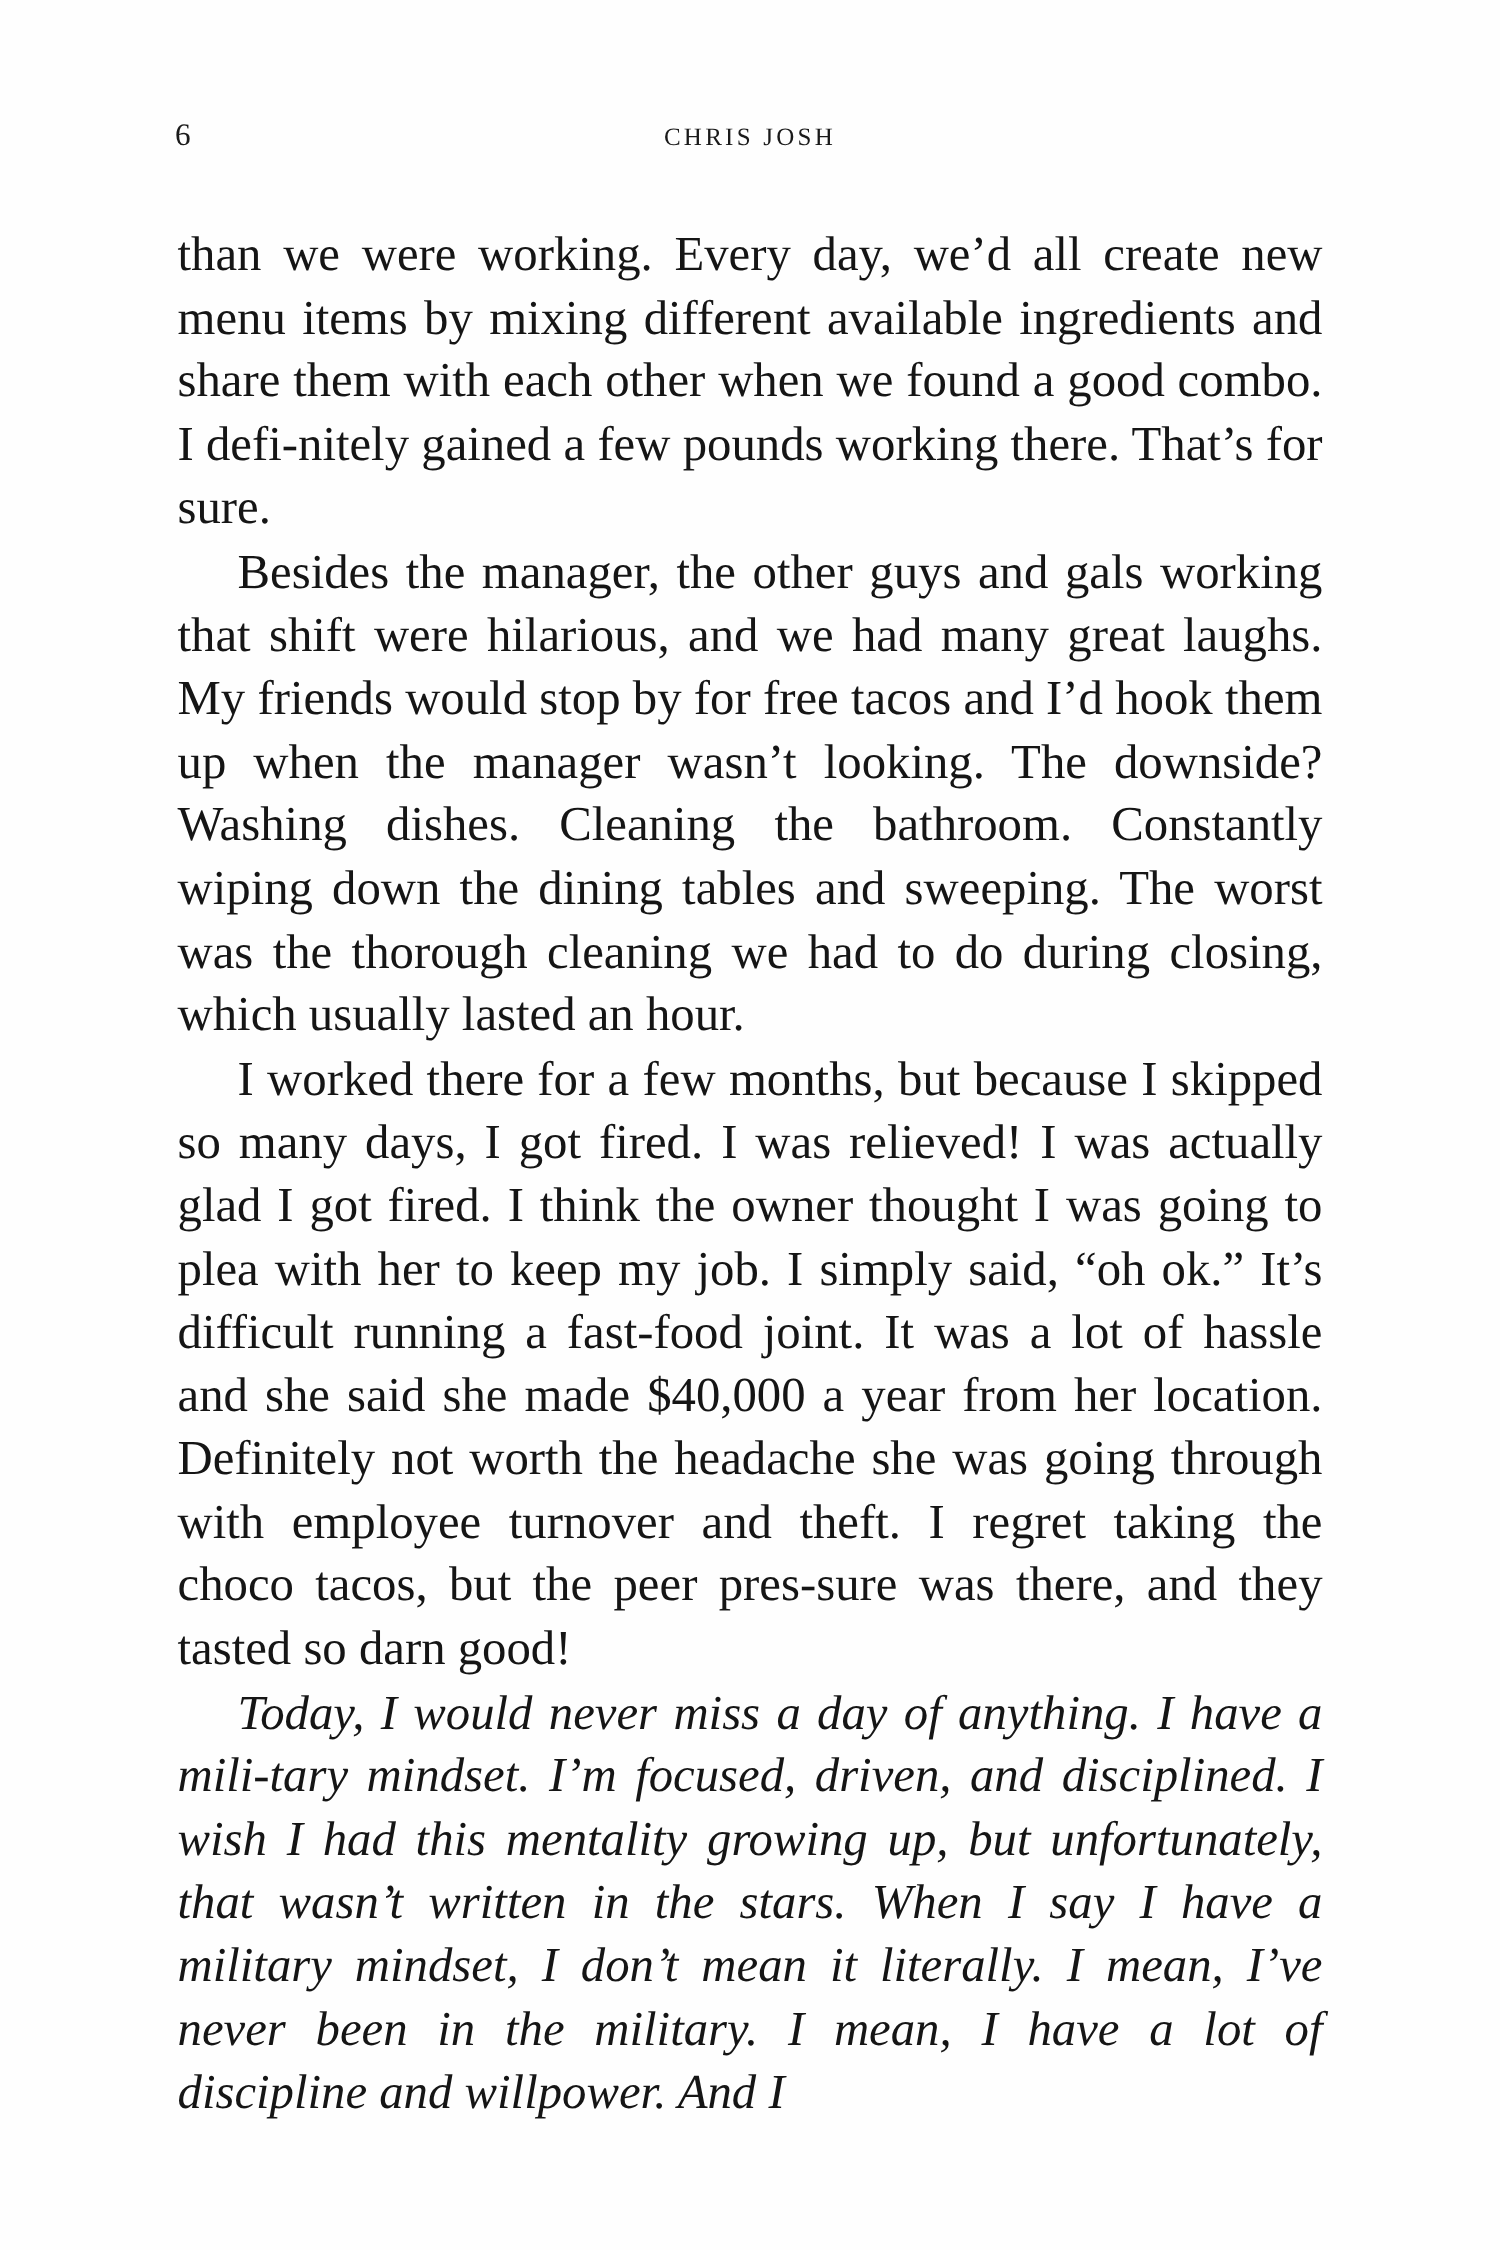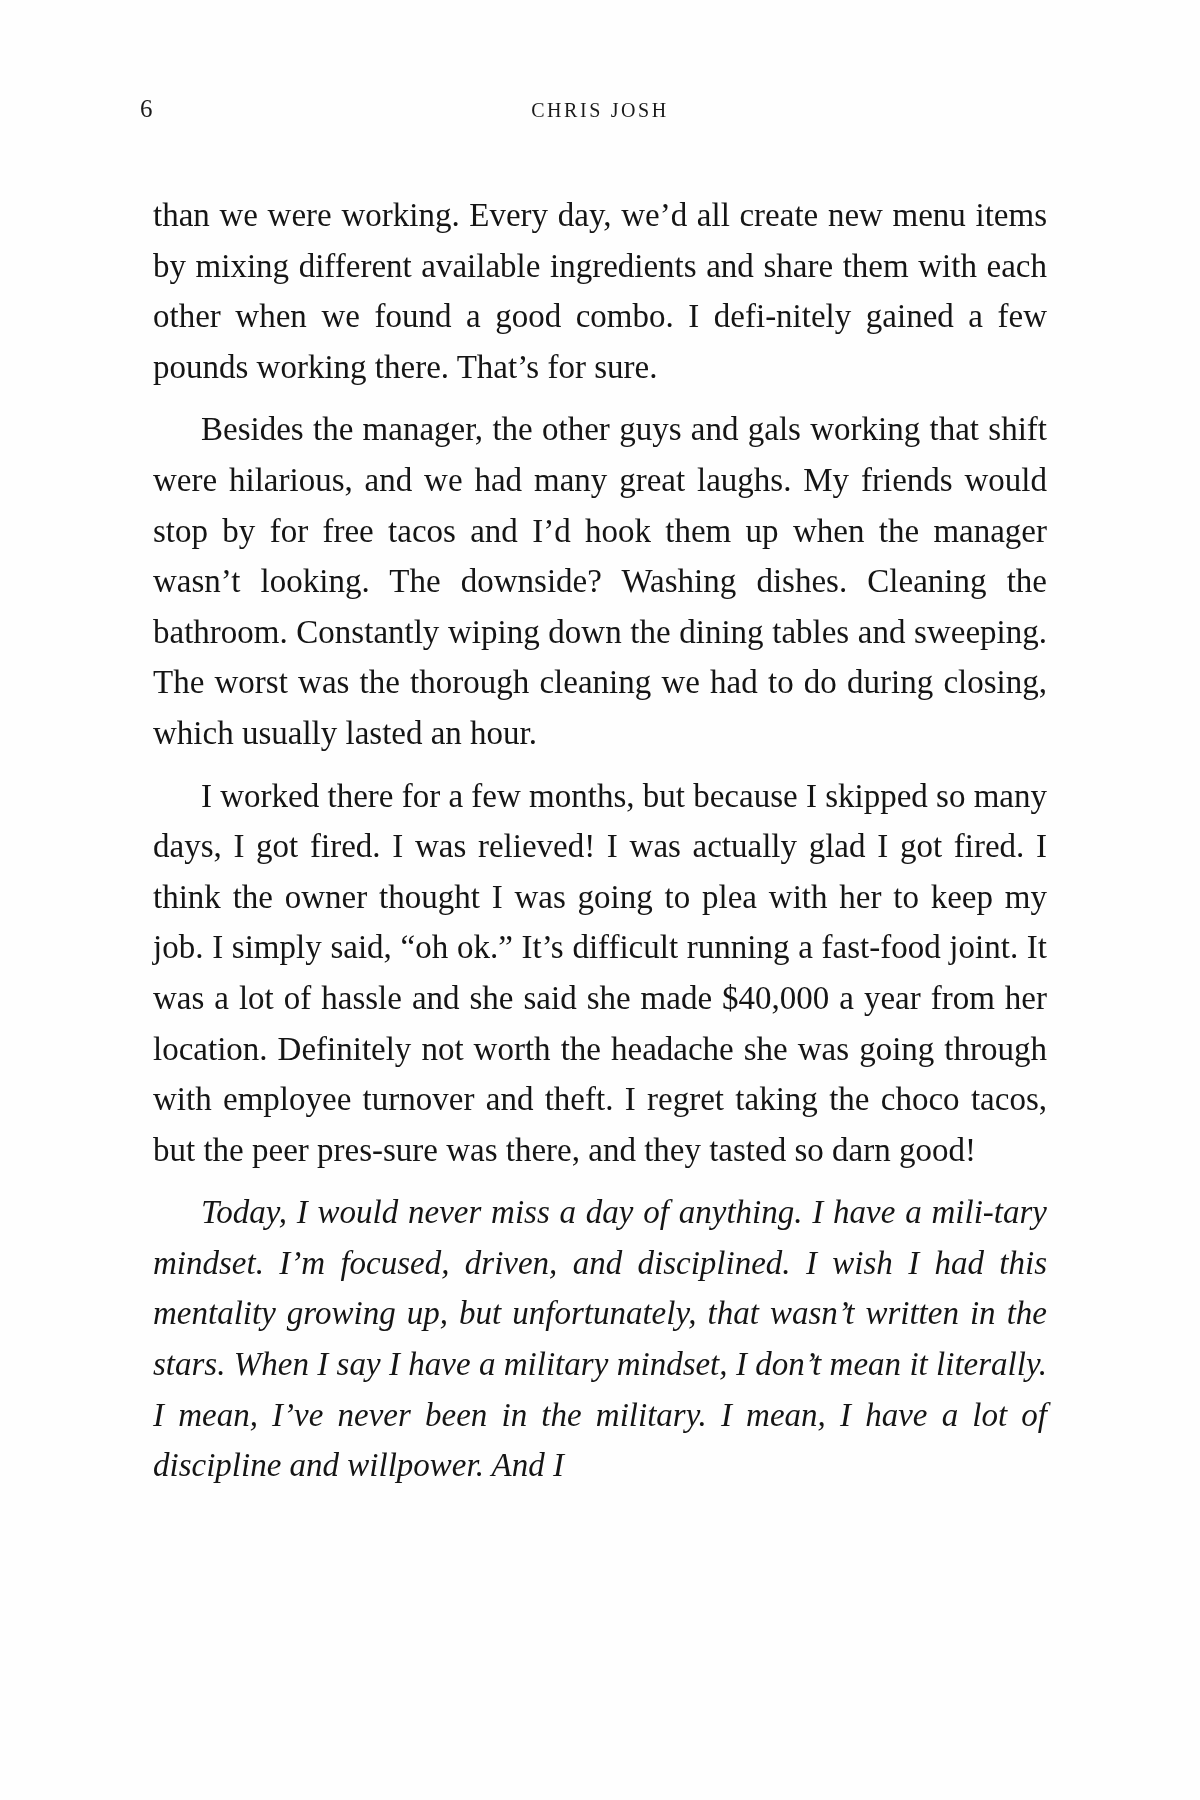--- a/index.html
+++ b/index.html
@@ -50,22 +50,22 @@
     color: #1a1a1a;
     text-transform: uppercase;
   }
   .body-col {
     position: absolute;
     top: 178px;
     left: 141px;
     width: 918px;
   }
   p.para {
-    margin: 12px;
-    font-size: 33px;
+    margin: 1px;
+    font-size: 39px;
     line-height: 50.6px;
     text-align: justify;
     text-justify: inter-word;
     hyphens: manual;
     color: #151515;
     font-family: "Liberation Serif", "DejaVu Serif", serif;
   }
   p.para.indent {
     text-indent: 48px;
   }

